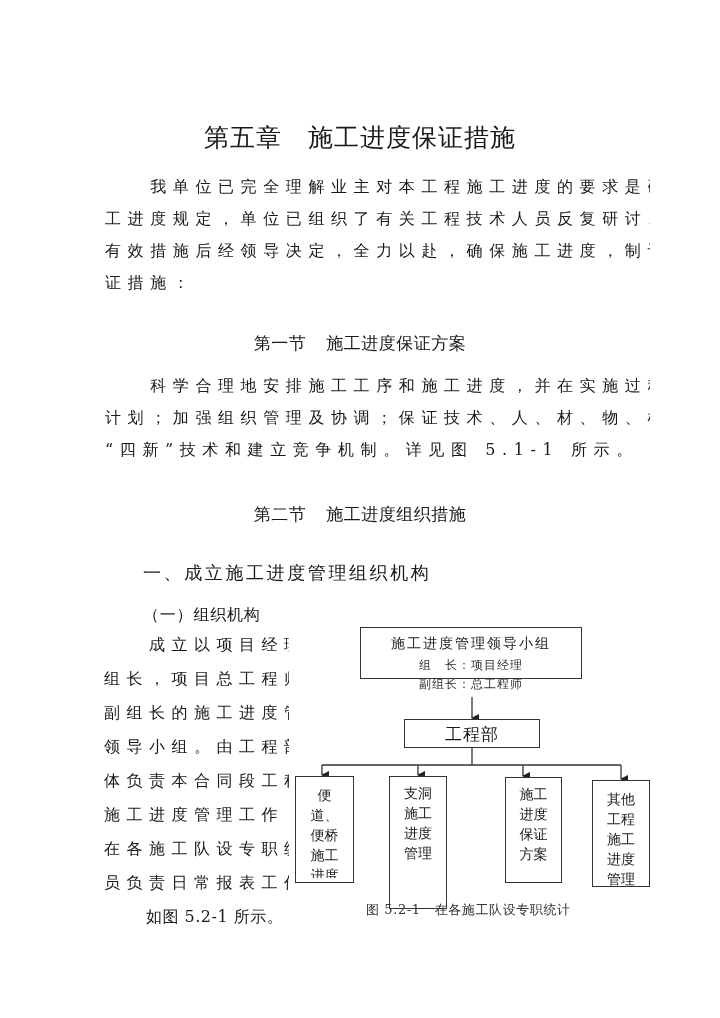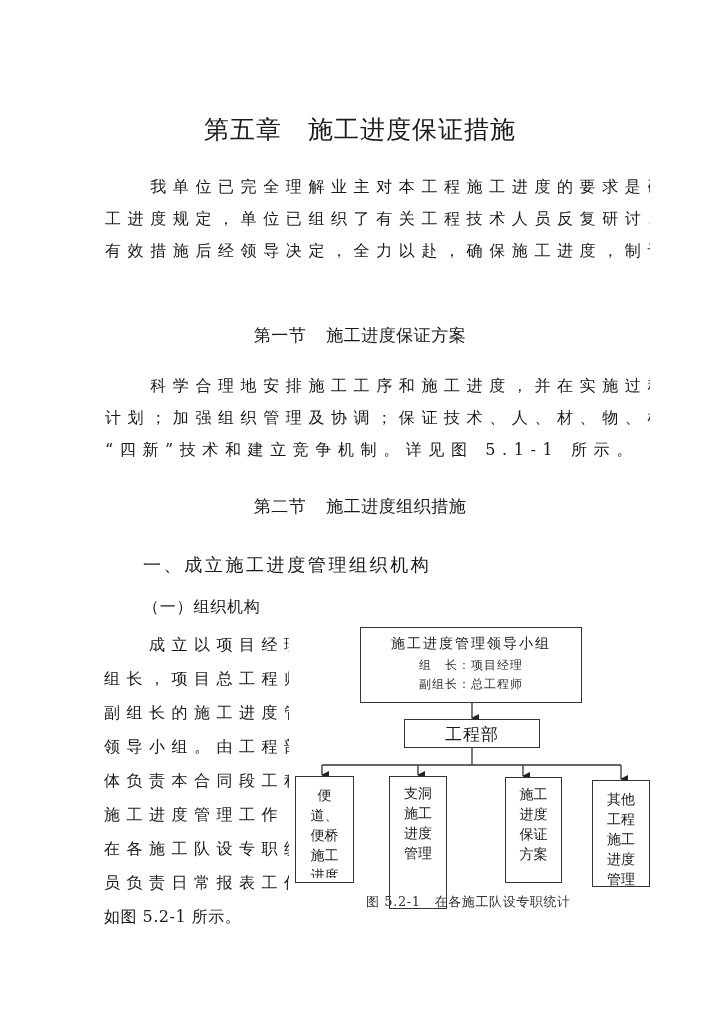--- a/index.html
+++ b/index.html
@@ -1,18 +1,18 @@
 <!DOCTYPE html>
 <html><head>
 <meta charset="utf-8">
 <style>
   html, body { margin: 0; padding: 0; background: #ffffff; }
   body { width: 720px; height: 1018px; position: relative; overflow: hidden; color: #1a1a1a;
          font-family: "DejaVu Serif", "Liberation Serif", serif; }
-  .abs { position: absolute; white-space: nowrap; }
+  .abs { position: absolute; white-space: nowrap; margin-top: 8px; }
   .title { left: 0; width: 720px; top: 113px; text-align: center; font-size: 25px; letter-spacing: 1px;
            font-family: "DejaVu Sans", "Liberation Sans", sans-serif; }
   .title .gap { display: inline-block; width: 26px; }
   .para { position: absolute; left: 105px; width: 545px; font-size: 16px; line-height: 32px;
           text-align: justify; text-align-last: left; word-break: break-all; white-space: normal; letter-spacing: 6.6px; }
   .para .ln { display: block; height: 32px; white-space: nowrap; overflow: hidden; }
   .section { left: 0; width: 720px; text-align: center; font-size: 17px;
              font-family: "DejaVu Sans", "Liberation Sans", sans-serif; font-weight: normal; letter-spacing: 0.5px; }
   .section .gap { display: inline-block; width: 20px; }
   .h2 { left: 143px; top: 553px; font-size: 18px; letter-spacing: 2.6px; }
@@ -31,20 +31,21 @@
 </style>
 </head>
 <body>
 
 <div class="abs title"><span>第五章</span><span class="gap"></span><span>施工进度保证措施</span></div>
 
 <div class="para" style="top:171px;">
   <span class="ln">　　我单位已完全理解业主对本工程施工进度的要求是硬性指标。对该施</span>
   <span class="ln">工进度规定，单位已组织了有关工程技术人员反复研讨、平衡利弊，制订</span>
   <span class="ln">有效措施后经领导决定，全力以赴，确保施工进度，制订以下施工进度保</span>
+  <span class="ln">证措施：</span>
 </div>
 
 <div class="abs section" style="top:324px;"><span>第一节</span><span class="gap"></span><span>施工进度保证方案</span></div>
 
 <div class="para" style="top:370px;">
   <span class="ln">　　科学合理地安排施工工序和施工进度，并在实施过程中及时调整进度</span>
   <span class="ln">计划；加强组织管理及协调；保证技术、人、材、物、机供给；积极推广</span>
   <span class="ln">“四新”技术和建立竞争机制。详见图 5.1-1 所示。</span>
 </div>
 
@@ -55,39 +56,39 @@
 
 <div class="leftcol">
   <span class="ln">　　成立以项目经理为</span>
   <span class="ln">组长，项目总工程师为</span>
   <span class="ln">副组长的施工进度管理</span>
   <span class="ln">领导小组。由工程部具</span>
   <span class="ln">体负责本合同段工程的</span>
   <span class="ln">施工进度管理工作，并</span>
   <span class="ln">在各施工队设专职统计</span>
   <span class="ln">员负责日常报表工作。</span>
-  <span class="ln" style="letter-spacing:0.5px;">如图 5.2-1 所示。</span>
+  <span class="ln" style="letter-spacing:0.5px;margin-left:42px;">如图 5.2-1 所示。</span>
 </div>
 
 <svg class="lines" viewBox="0 0 720 1018">
   <defs>
     <marker id="arr" markerWidth="8" markerHeight="8" refX="4" refY="7" orient="auto" markerUnits="userSpaceOnUse">
       <path d="M0,0 L8,0 L4,8 Z" fill="#222"></path>
     </marker>
   </defs>
   <line x1="472" y1="697" x2="472" y2="718" stroke="#333" stroke-width="1.3" marker-end="url(#arr)"></line>
   <line x1="472" y1="748" x2="472" y2="765" stroke="#333" stroke-width="1.3"></line>
   <line x1="322" y1="765" x2="621" y2="765" stroke="#333" stroke-width="1.3"></line>
   <line x1="322" y1="765" x2="322" y2="775" stroke="#333" stroke-width="1.3" marker-end="url(#arr)"></line>
   <line x1="418" y1="765" x2="418" y2="775" stroke="#333" stroke-width="1.3" marker-end="url(#arr)"></line>
   <line x1="523" y1="765" x2="523" y2="776" stroke="#333" stroke-width="1.3" marker-end="url(#arr)"></line>
   <line x1="621" y1="765" x2="621" y2="779" stroke="#333" stroke-width="1.3" marker-end="url(#arr)"></line>
 </svg>
 
-<div class="box" style="left:360px; top:627px; width:222px; height:76px;padding-left:40px;">
+<div class="box" style="left:360px; top:627px; width:222px; height:52px;padding-left:40px;">
   <div class="lead-title">施工进度管理领导小组</div>
   <div class="lead-line" style="top:48px;">副组长：总工程师</div>
   <div class="lead-line" style="top:29px;">组　长：项目经理</div>
 </div>
 
 <div class="box" style="left:404px; top:719px; width:136px; height:29px;">
   <div class="dept">工程部</div>
 </div>
 
 <div class="box" style="left:295px; top:776px; width:59px; height:107px;">

